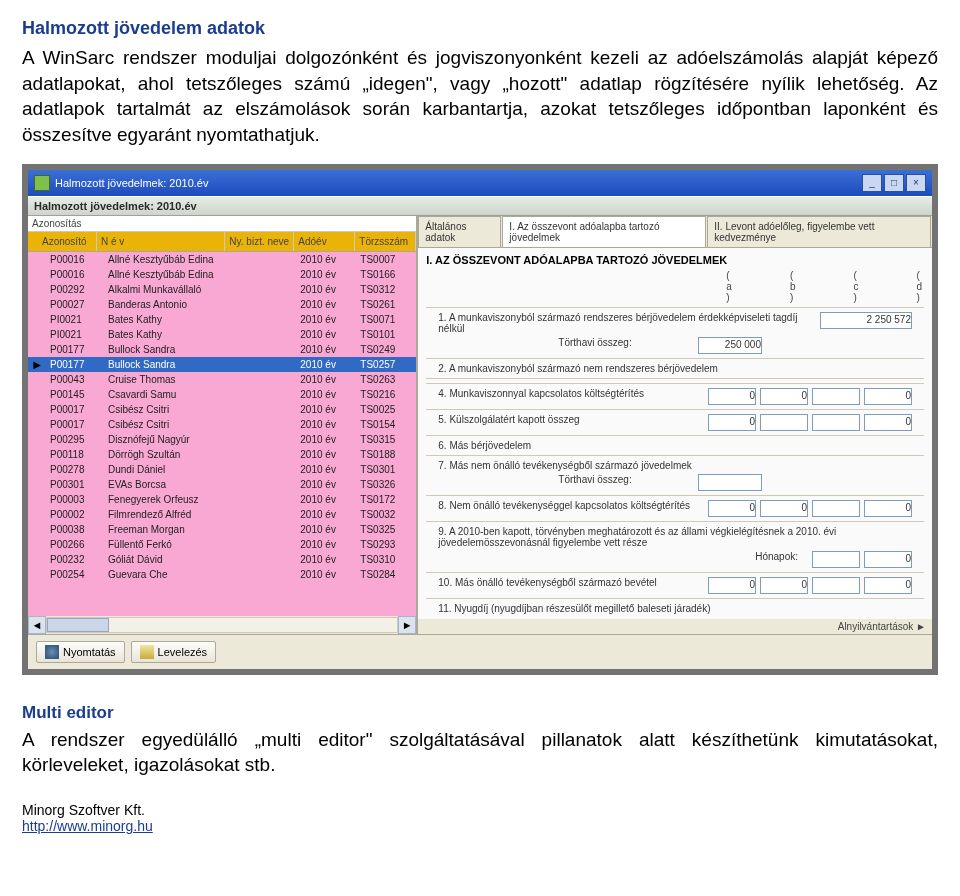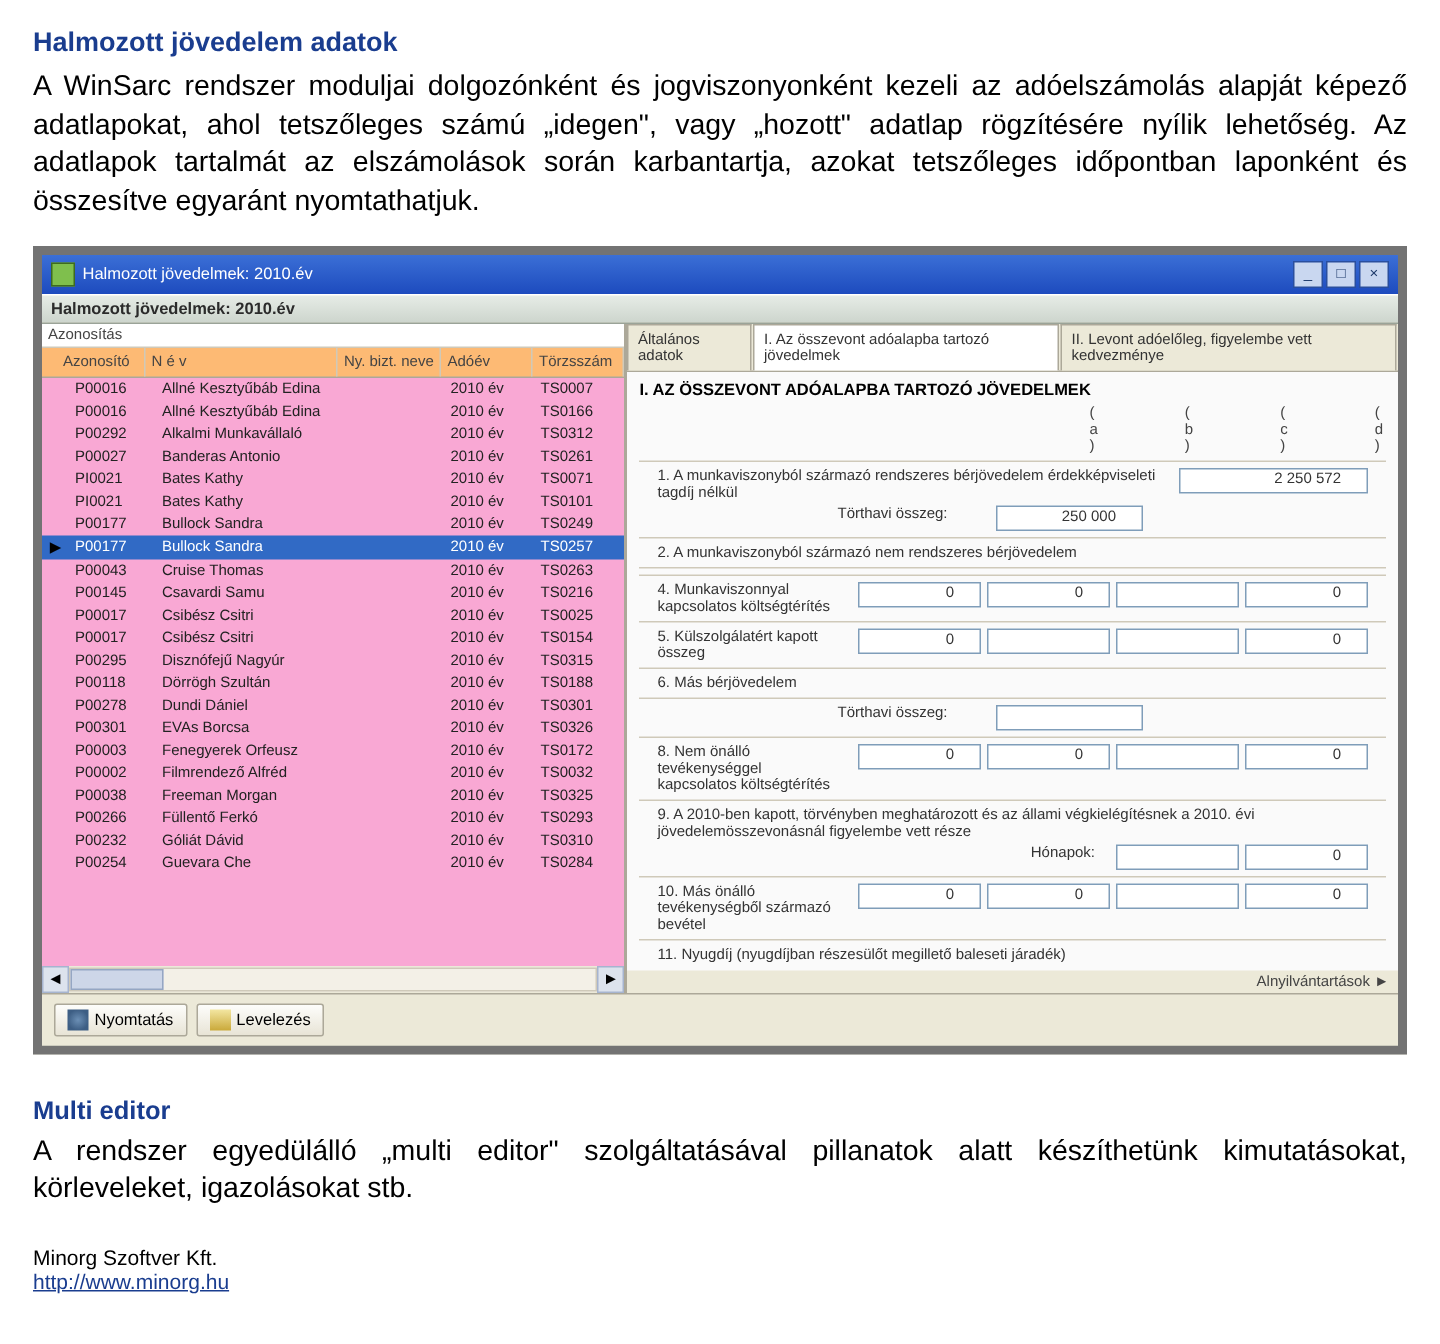--- a/index.html
+++ b/index.html
@@ -11,21 +11,21 @@
   .footer a{color:#1a3d8f;}
   
   .window{border:6px solid #737373;background:#ece9d8;font-size:11px}
   .titlebar{background:linear-gradient(#3b6fd6,#1d4bbe);color:#fff;padding:4px 6px;display:flex;align-items:center;justify-content:space-between}
   .titlebar-left{display:flex;align-items:center;gap:5px}
   .title-icon{width:14px;height:14px;background:#7fbf4d;border:1px solid #3e6b1f;display:inline-block}
   .win-btn{width:18px;height:16px;background:#c9d7f0;border:1px solid #2a4f9e;margin-left:2px;display:flex;align-items:center;justify-content:center;font-size:10px;color:#1d3a6a}
   .subbar{background:linear-gradient(#e6ece6,#cdd5cd);border-top:1px solid #fff;border-bottom:1px solid #9aa398;padding:3px 6px;font-weight:bold;color:#2b2b2b}
   .content{display:flex;background:#ece9d8}
   .leftpane{width:46%;border-right:2px solid #aca899;padding:0;background:#fff;display:flex;flex-direction:column}
-  .grid-head{display:flex;background:#fdba74;border-bottom:1px solid #aca899;font-size:10px;color:#444}
+  .grid-head{display:flex;background:#eab308;border-bottom:1px solid #aca899;font-size:10px;color:#444}
   .gh{padding:4px 4px;border-right:1px solid #cfc9b9}
   .gh-id{width:50px}
   .gh-name{flex:1}
   .gh-biz{width:60px}
   .gh-year{width:52px}
   .gh-ts{width:52px}
   .grid-body{flex:1;overflow:hidden;background:#f9a8d4}
   .row{display:flex;font-size:10px;color:#222;padding:1px 0}
   .row span{padding:1px 4px;white-space:nowrap;overflow:hidden;text-overflow:ellipsis}
   .c-id{width:50px}
@@ -37,21 +37,21 @@
   .arrowcol{width:10px;text-align:center;color:#000}
   .rightpane{flex:1;background:#ece9d8;padding:0 0 0 0}
   .tabs{display:flex;background:#ece9d8;border-bottom:1px solid #aca899}
   .tab{padding:4px 6px;font-size:10px;border:1px solid #aca899;border-bottom:none;background:#ece9d8;margin-right:1px;color:#333}
   .tab.active{background:#fff}
   .form{background:#fafafa;padding:6px 8px 2px 8px}
   .form h1{font-size:11px;margin:0 0 4px 0}
   .abcd{display:flex;gap:58px;font-size:10px;color:#444;margin:4px 2px 4px 300px}
   .frow{display:flex;align-items:flex-start;font-size:10px;color:#333;margin:3px 12px}
   .frow .lab{flex:1;padding-right:6px}
-  .frow .val{width:46px;border:1px solid #7f9db9;background:#fff;text-align:right;padding:1px 17px;margin-left:4px;height:13px;font-size:10px}
+  .frow .val{width:46px;border:1px solid #7f9db9;background:#fff;text-align:right;padding:1px 0;margin-left:4px;height:13px;font-size:10px}
   .frow .wide{width:90px}
   .frow .med{width:62px}
   .hr{border:none;border-top:1px solid #cfc9b9;margin:4px 0}
   .scroll-horiz{height:18px;background:#ece9d8;display:flex;align-items:center}
   .scroll-horiz .track{flex:1;height:14px;background:#f3f0e7;border:1px solid #cfc9b9;position:relative}
   .scroll-horiz .thumb{position:absolute;left:0;top:0;height:12px;width:60px;background:#cdd6e8;border:1px solid #95a6c3}
   .sb-btn{width:16px;height:16px;background:#dde3ed;border:1px solid #a6b4cf;display:flex;align-items:center;justify-content:center}
   .rlabel{font-size:10px;color:#444;padding:2px 6px;text-align:right}
   .bottombar{display:flex;align-items:flex-end;justify-content:space-between;padding:6px 8px;background:#ece9d8;border-top:1px solid #aca899}
   .bb-left,.bb-right{display:flex;gap:6px}
@@ -326,20 +326,23 @@
             <span class="val"></span>
             <span class="val"></span>
             <span class="val">0</span>
           </div>
           <hr class="hr">
           <div class="frow">
               <span class="lab">6. Más bérjövedelem</span>
             </div>
           <hr class="hr">
           <div class="frow">
+              <span class="lab">7. Más nem önálló tevékenységből származó jövedelmek</span>
+            </div>
+          <div class="frow">
             <span class="lab" style="text-align:left;padding-left:120px">Törthavi összeg:</span>
             <span class="val med" style="margin-right:150px"></span>
           </div>
           <hr class="hr">
           <div class="frow">
             <span class="lab">8. Nem önálló tevékenységgel kapcsolatos költségtérítés</span>
             <span class="val">0</span>
             <span class="val">0</span>
             <span class="val"></span>
             <span class="val">0</span>

